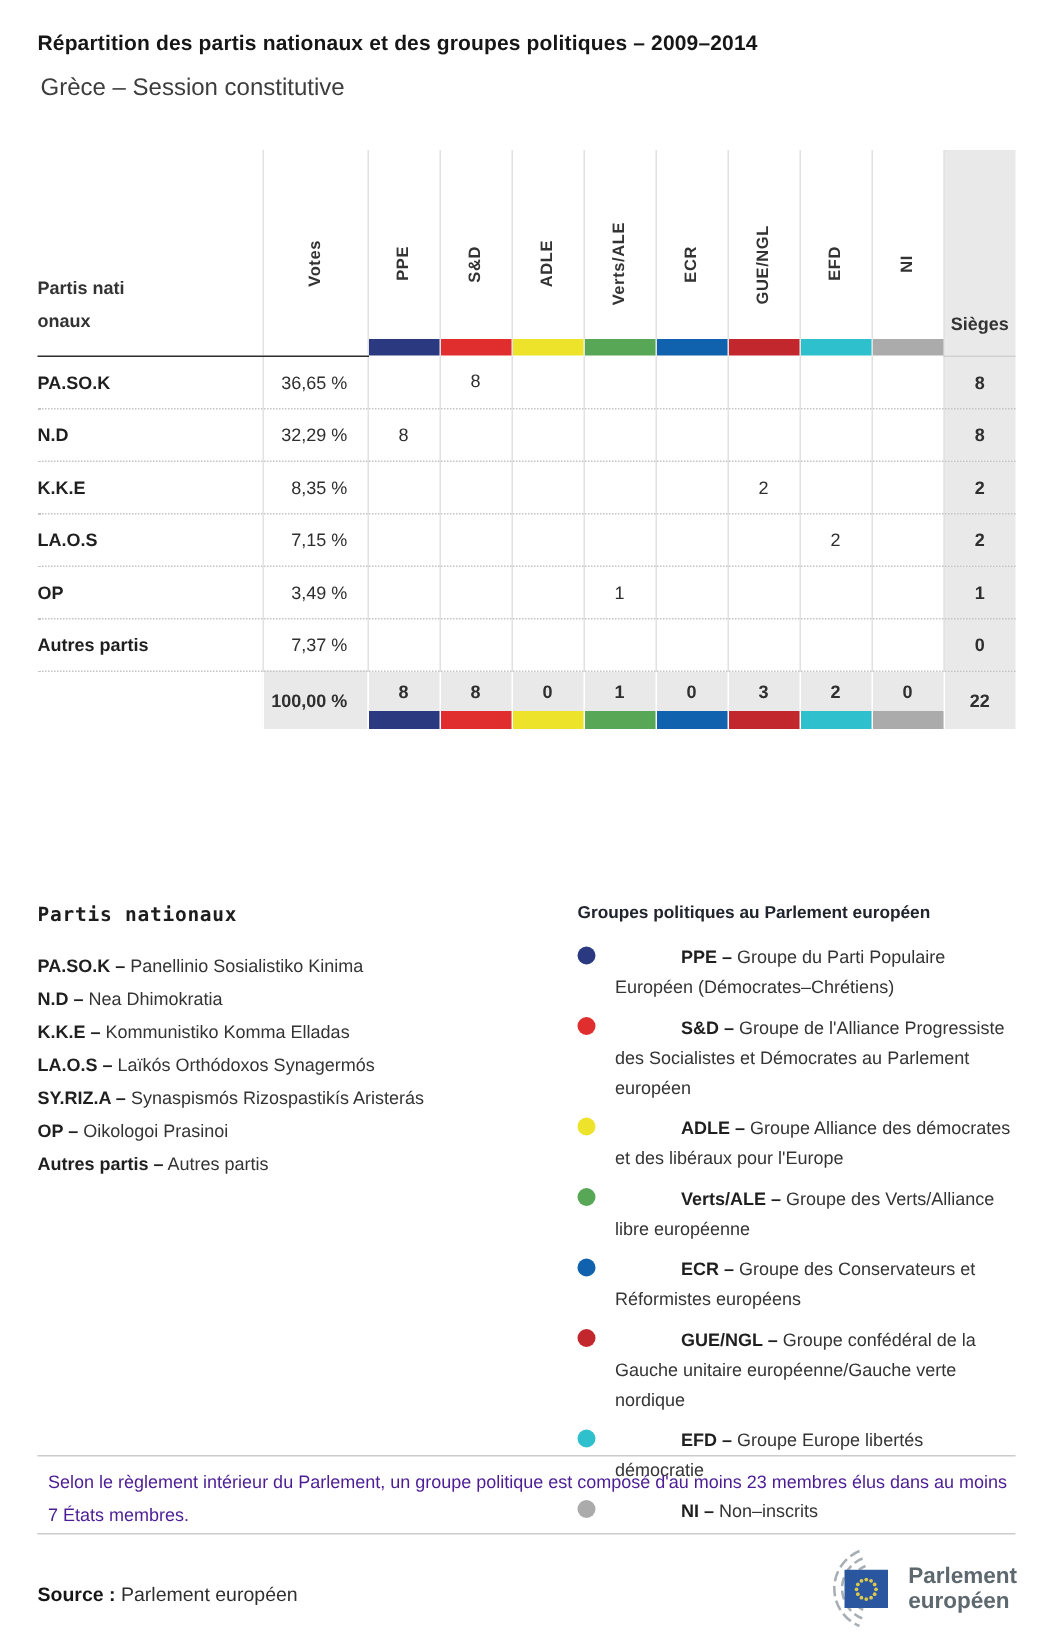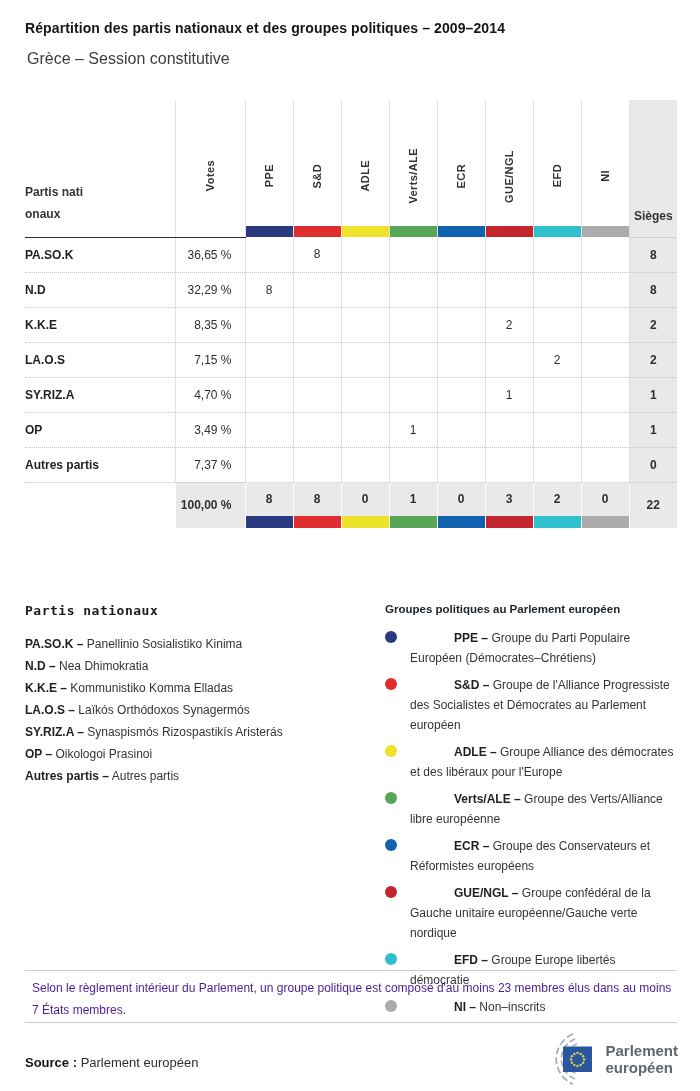--- a/index.html
+++ b/index.html
@@ -26,21 +26,21 @@
   .hbar { position:absolute; left:0; right:0; bottom:0; height:11px; }
   .th-seats { background:#e9e9e9; text-align:center; border-bottom:1px solid #cfcfcf; }
   .th-seats span { display:inline-block; padding-bottom:14px; font-size:12px; }
 
   tr.data-row td { height:35px; border-bottom:1px dotted #c4c4c4; }
   td.td-party { font-weight:bold; text-align:left; color:#1f1f1f; }
   td.td-votes { text-align:right; padding-right:13px;margin-top:39px; }
   td.td-g { text-align:center; }
   td.td-seats { background:#e9e9e9; font-weight:bold; text-align:center; }
 
-  tr.total-row td { height:46px; font-weight:bold;margin-left:40px; }
+  tr.total-row td { height:39px; font-weight:bold;margin-left:40px; }
   tr.total-row td.gray { background:#e9e9e9; border-left:1px solid #ffffff; }
   td.td-votes-total { text-align:right; padding-right:13px; }
   td.td-g-total { position:relative; text-align:center; padding-bottom:12px; vertical-align:middle; }
   .hbar2 { position:absolute; left:0; right:0; bottom:0; height:12px; }
   td.td-seats-total { text-align:center; }
 
   
   .legend-left { position:absolute; left:25px; top:603px; width:340px; }
   .legend-left h3 { font-family:"DejaVu Sans Mono", monospace; font-size:13px; font-weight:bold; color:#1d1d1d; letter-spacing:0.5px; }
   .legend-left ul { list-style:none; margin-top:15px; }
@@ -193,33 +193,20 @@
       <td class="td-votes col-border">7,15 %</td>
       <td class="td-g col-border"></td>
       <td class="td-g col-border"></td>
       <td class="td-g col-border"></td>
       <td class="td-g col-border"></td>
       <td class="td-g col-border"></td>
       <td class="td-g col-border"></td>
       <td class="td-g col-border">2</td>
       <td class="td-g col-border"></td>
       <td class="td-seats col-border">2</td>
-    </tr>
-    <tr class="data-row">
-      <td class="td-party">SY.RIZ.A</td>
-      <td class="td-votes col-border">4,70 %</td>
-      <td class="td-g col-border"></td>
-      <td class="td-g col-border"></td>
-      <td class="td-g col-border"></td>
-      <td class="td-g col-border"></td>
-      <td class="td-g col-border"></td>
-      <td class="td-g col-border">1</td>
-      <td class="td-g col-border"></td>
-      <td class="td-g col-border"></td>
-      <td class="td-seats col-border">1</td>
     </tr>
     <tr class="data-row">
       <td class="td-party">OP</td>
       <td class="td-votes col-border">3,49 %</td>
       <td class="td-g col-border"></td>
       <td class="td-g col-border"></td>
       <td class="td-g col-border"></td>
       <td class="td-g col-border">1</td>
       <td class="td-g col-border"></td>
       <td class="td-g col-border"></td>

